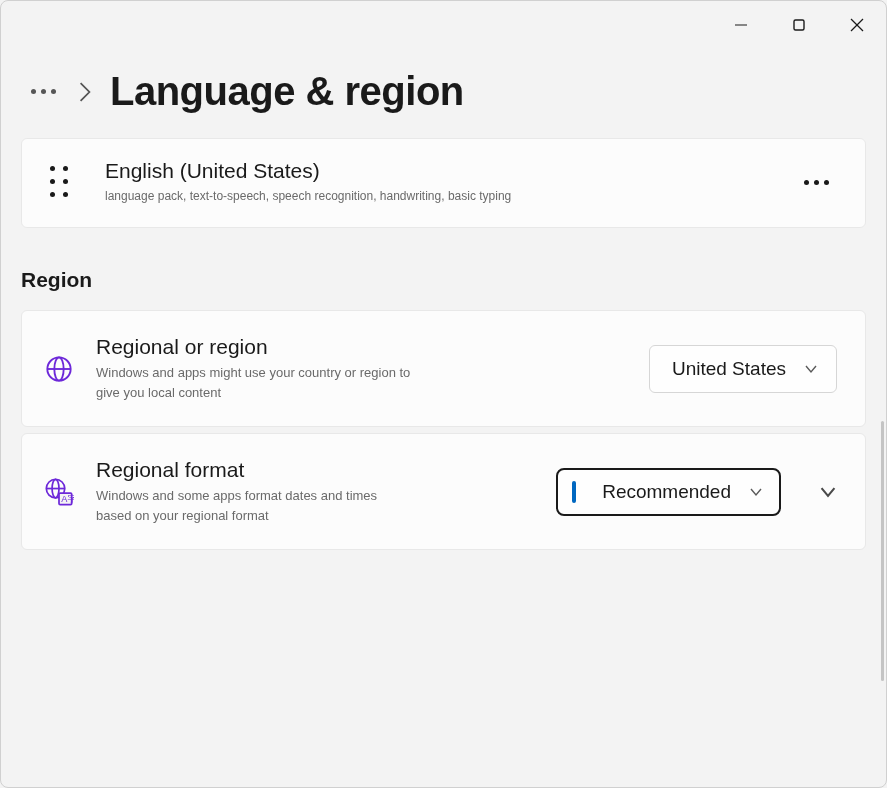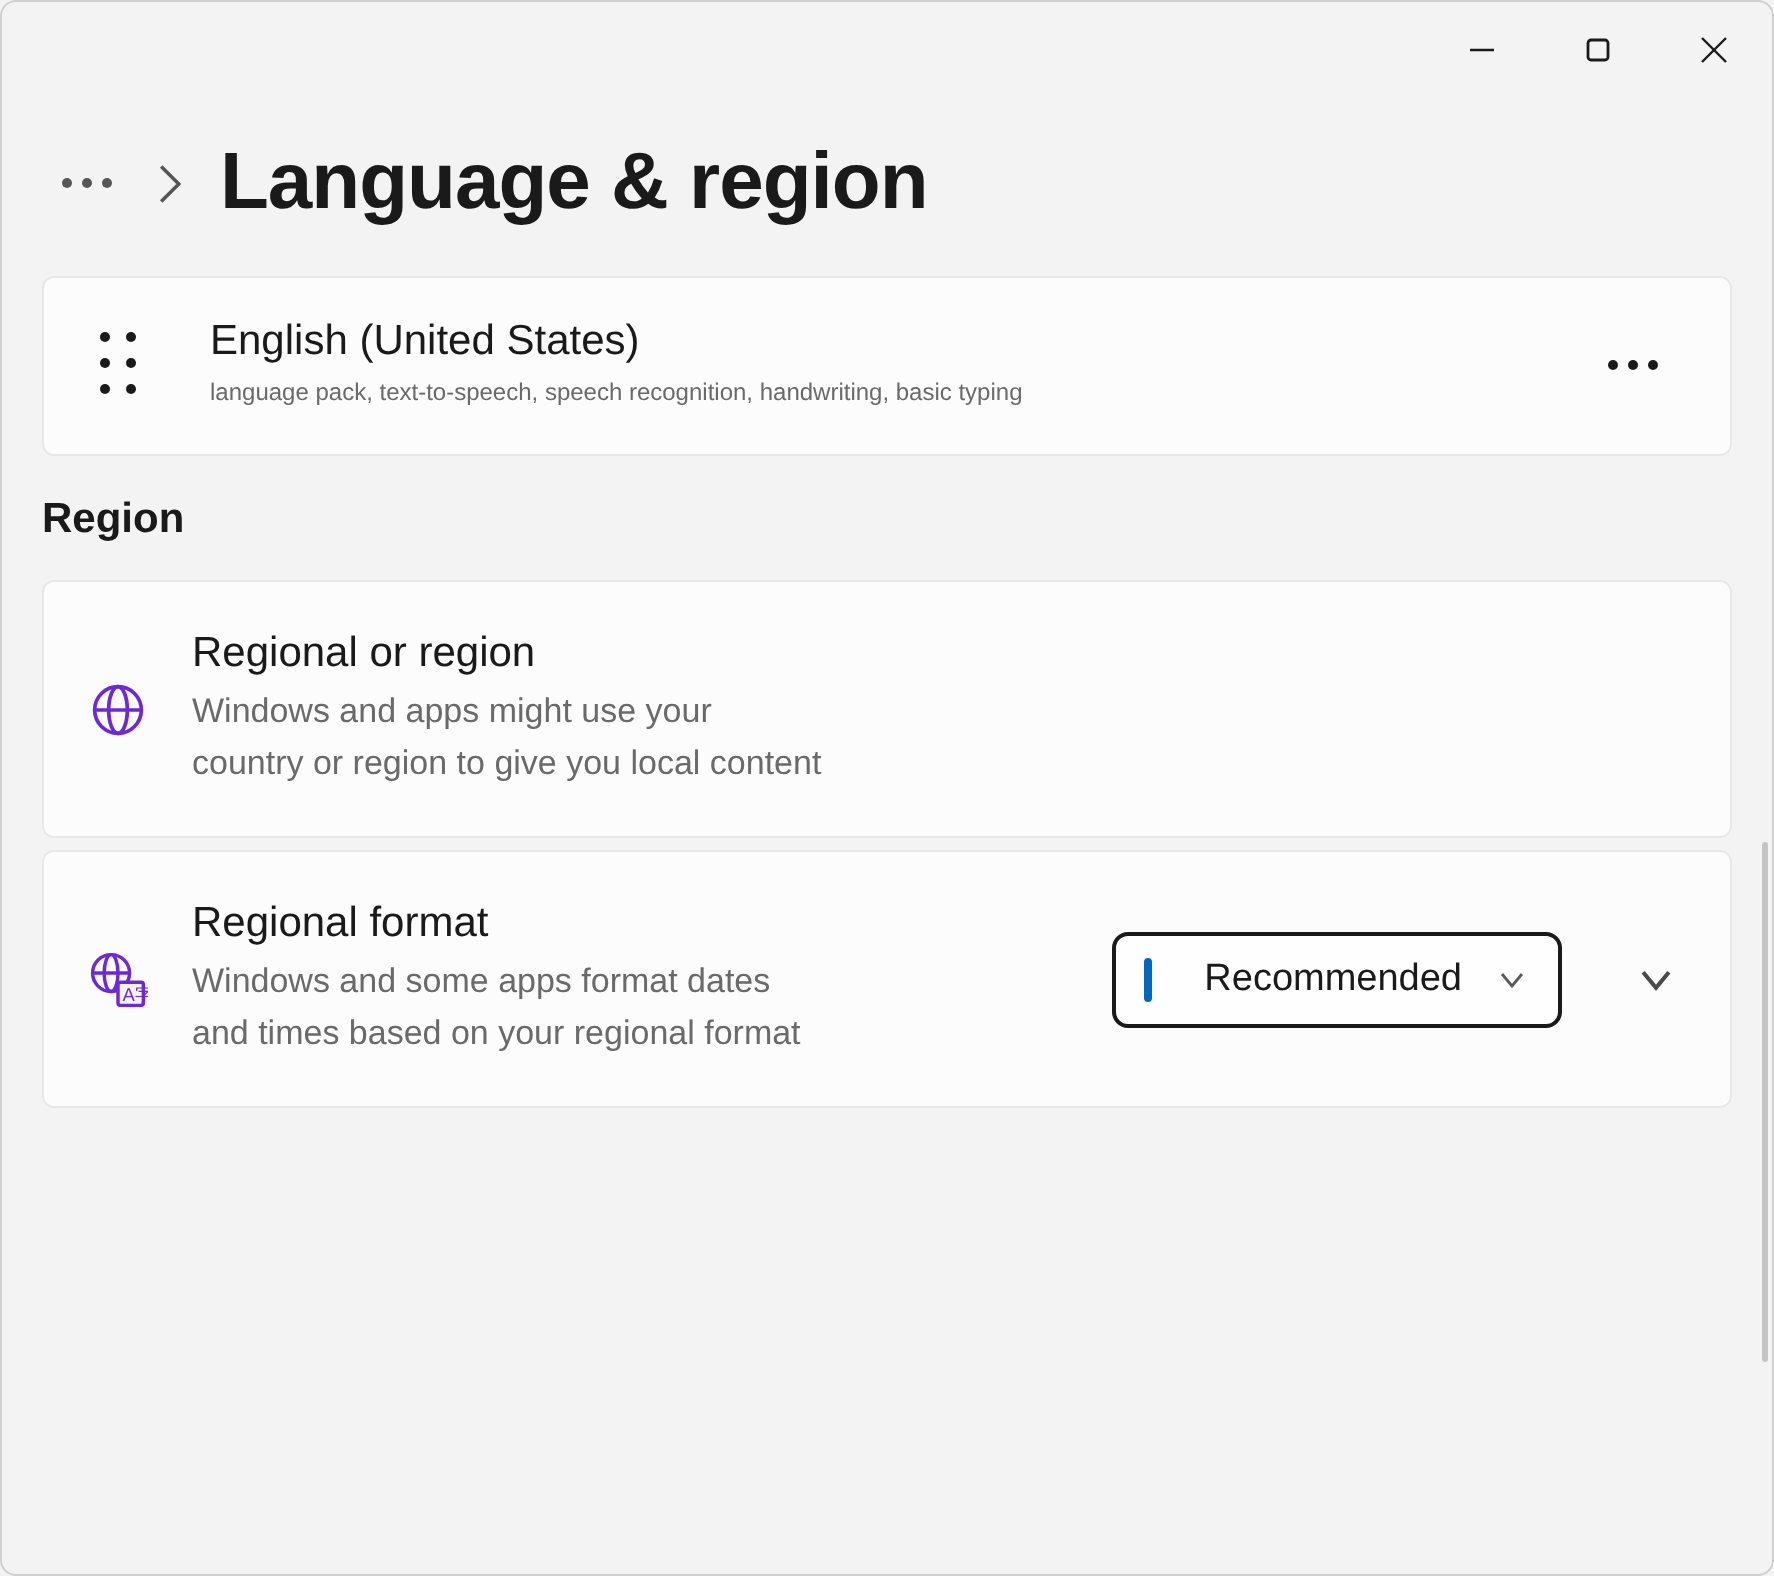--- a/index.html
+++ b/index.html
@@ -108,35 +108,35 @@
     }
     .card-more span {
       width: 5px; height: 5px;
       background: #1a1a1a;
       border-radius: 50%;
     }
     .section-title {
       font-size: 21px;
       font-weight: 600;
       color: #1a1a1a;
-      margin-top: 20px;
+      margin-top: 40px;
       margin-bottom: 18px;
     }
     .region-card {
       padding: 24px 28px 24px 20px;
       gap: 20px;
     }
     .region-icon {
       width: 34px;
       display: flex;
       justify-content: center;
       color: #6d28d9;
     }
     .region-card .card-title { font-weight: 400; }
-    .region-card .card-sub { font-size: 17px; max-width: 320px; }
+    .region-card .card-sub { font-size: 13px; max-width: 320px; }
     .dropdown {
       background: #fefefe;
       border: 1px solid #d6d6d6;
       border-radius: 6px;
       padding: 10px 18px 10px 22px;
       display: flex;
       align-items: center;
       gap: 18px;
       cursor: pointer;
       font-size: 19px;
@@ -237,20 +237,28 @@
       <svg width="28" height="28" viewBox="0 0 24 24" fill="none" stroke="currentColor" stroke-width="1.6">
         <circle cx="12" cy="12" r="10"></circle>
         <ellipse cx="12" cy="12" rx="4" ry="10"></ellipse>
         <line x1="2" y1="12" x2="22" y2="12"></line>
       </svg>
     </div>
     <div class="card-body">
       <div class="card-title">Regional or region</div>
       <div class="card-sub">Windows and apps might use your country or region to give you local content</div>
     </div>
+    <div class="dropdown">
+      <span>United States</span>
+      <span class="chev">
+        <svg width="14" height="14" viewBox="0 0 14 14">
+            <polyline points="2,4 7,10 12,4" fill="none" stroke="currentColor" stroke-width="1.4"></polyline>
+          </svg>
+      </span>
+    </div>
   </div>
 
   <div class="card region-card">
     <div class="region-icon">
       <svg width="30" height="30" viewBox="0 0 26 26" fill="none" stroke="currentColor" stroke-width="1.5">
         <circle cx="10" cy="10" r="8"></circle>
         <ellipse cx="10" cy="10" rx="3" ry="8"></ellipse>
         <line x1="2" y1="10" x2="18" y2="10"></line>
         <rect x="13" y="14" width="11" height="10" rx="1" fill="#f3f3f3"></rect>
         <text x="15" y="22" font-size="8" stroke="none" fill="currentColor">A字</text>

